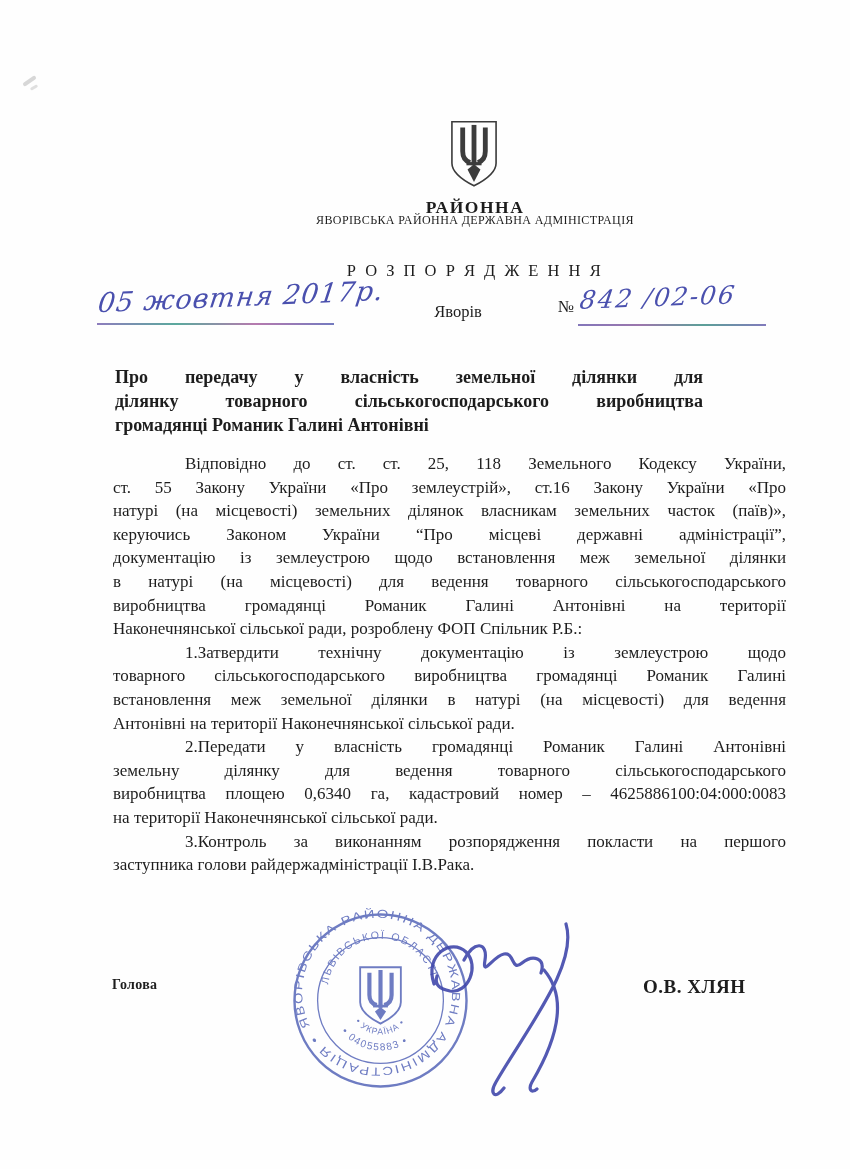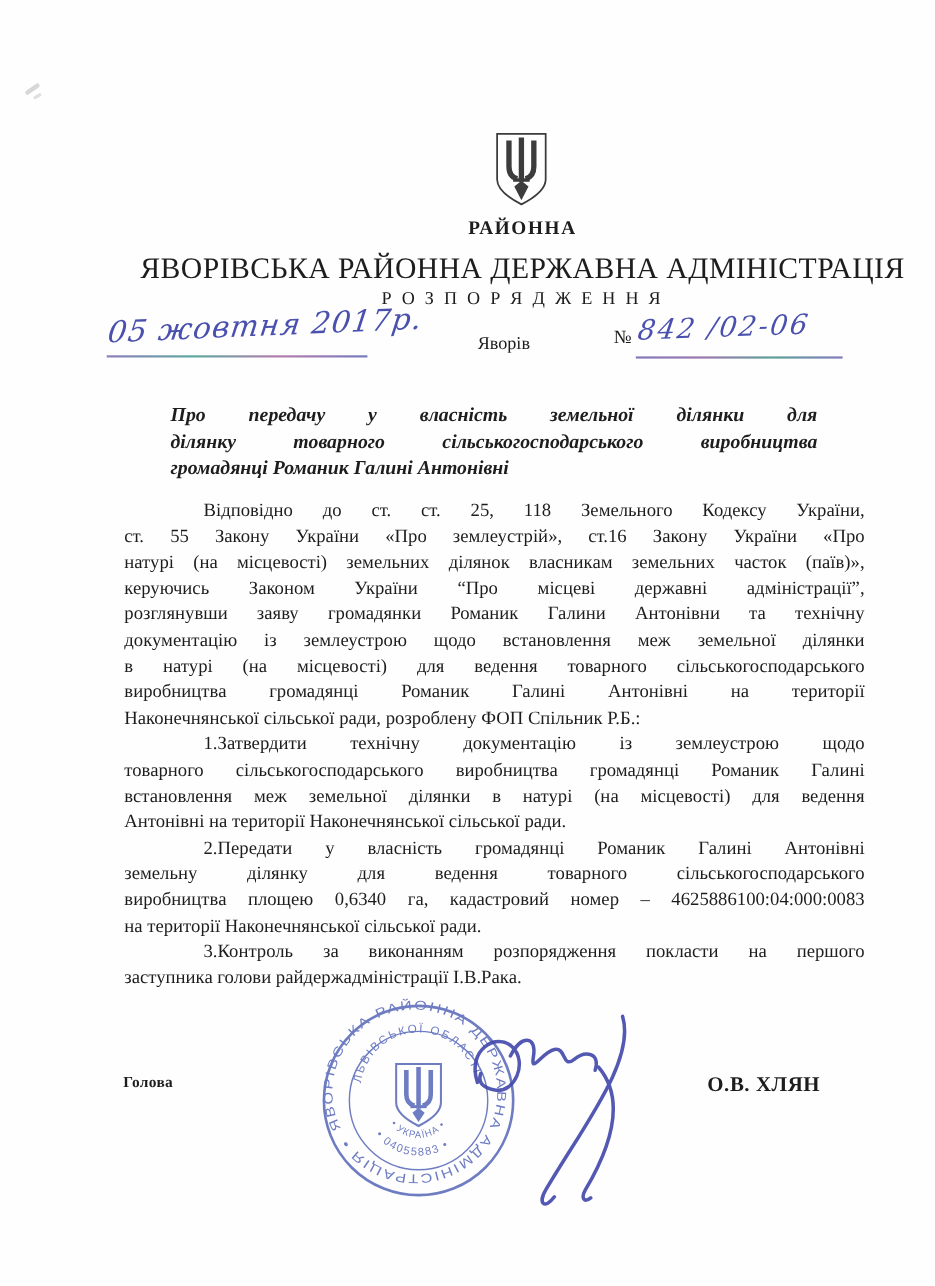--- a/index.html
+++ b/index.html
@@ -11,39 +11,39 @@
   
   .artifact1 { position:absolute; left:22px; top:79px; width:15px; height:4px;
     background:#c6c6c6; transform:rotate(-35deg); border-radius:2px; opacity:.7; }
   .artifact2 { position:absolute; left:30px; top:86px; width:8px; height:3px;
     background:#d2d2d2; transform:rotate(-30deg); border-radius:2px; opacity:.7; }
 
   
   .center-col { position:absolute; left:100px; width:750px; text-align:center; }
   .emblem { position:absolute; left:446px; top:119px; }
   .ukraina { top:197px; font-size:17.5px; font-weight:bold; letter-spacing:1.5px; }
-  .org { top:229px; font-size:27px; letter-spacing:.4px; }
+  .org { top:213px; font-size:12px; letter-spacing:.4px; }
   .doctype { top:261px; font-size:16.5px; font-weight:normal; letter-spacing:2.5px; }
 
   
   .hand { font-style:italic; color:#4a50ae; font-family:"DejaVu Serif", serif; }
   .date-hand { position:absolute; left:98px; top:281px; font-size:27px;
     transform:rotate(-2.5deg) skewX(-10deg); letter-spacing:1px; white-space:nowrap; }
   .date-line { position:absolute; left:97px; top:323px; width:237px; height:2px;
     background:linear-gradient(90deg,#7a66b2,#3e9a8c,#a963a0,#5b63b4); opacity:.85; }
   .place { position:absolute; left:413px; top:302px; width:90px; text-align:center; font-size:16.5px; }
   .numsign { position:absolute; left:558px; top:297px; font-size:17px; }
   .num-hand { position:absolute; left:580px; top:283px; font-size:25px;
     transform:rotate(-2deg) skewX(-10deg); letter-spacing:2px; white-space:nowrap; }
   .num-line { position:absolute; left:578px; top:324px; width:188px; height:2px;
     background:linear-gradient(90deg,#6e5fae,#8a5f9e,#3f8f86,#6b63b0); opacity:.85; }
 
   
   .subject { position:absolute; left:115px; top:365px; width:588px;
-    font-weight:bold; font-style:italic; font-size:18px; line-height:24px;margin-left:40px; }
+    font-weight:bold; font-size:18px; line-height:24px; }
   .subject .sl { text-align:justify; }
   .subject .sl.j { text-align-last:justify; }
 
   
   .body-text { position:absolute; left:113px; top:452px; width:673px;
     font-size:17px; line-height:23.6px; }
   .bl { text-align:justify; text-align-last:justify; white-space:normal; }
   .bl.end { text-align-last:left; }
   .bl.ind { text-indent:72px; }
 
@@ -89,21 +89,20 @@
     <div class="sl j">Про  передачу  у  власність земельної ділянки для</div>
     <div class="sl j">ділянку товарного сільськогосподарського виробництва</div>
     <div class="sl">громадянці  Романик  Галині  Антонівні</div>
   </div>
 
   <div class="body-text">
     <div class="bl ind">Відповідно до ст. ст. 25, 118  Земельного  Кодексу  України,</div>
     <div class="bl">ст. 55 Закону України «Про землеустрій», ст.16 Закону України «Про</div>
     <div class="bl">натурі (на місцевості) земельних ділянок власникам земельних часток (паїв)»,</div>
     <div class="bl">керуючись Законом України “Про місцеві державні адміністрації”,</div>
-    <div class="bl">розглянувши заяву громадянки Романик Галини  Антонівни та технічну</div>
     <div class="bl">документацію із землеустрою   щодо встановлення меж земельної ділянки</div>
     <div class="bl">в натурі (на місцевості) для ведення  товарного  сільськогосподарського</div>
     <div class="bl">виробництва громадянці Романик  Галині  Антонівні на території</div>
     <div class="bl end">Наконечнянської сільської ради,  розроблену ФОП Спільник Р.Б.:</div>
     <div class="bl ind">1.Затвердити технічну  документацію  із землеустрою  щодо</div>
     <div class="bl">товарного сільськогосподарського виробництва громадянці Романик  Галині</div>
     <div class="bl">встановлення меж  земельної  ділянки в натурі (на місцевості) для ведення</div>
     <div class="bl end">Антонівні на території Наконечнянської сільської  ради.</div>
     <div class="bl ind">2.Передати  у  власність  громадянці  Романик   Галині   Антонівні</div>
     <div class="bl">земельну ділянку для ведення товарного сільськогосподарського</div>

